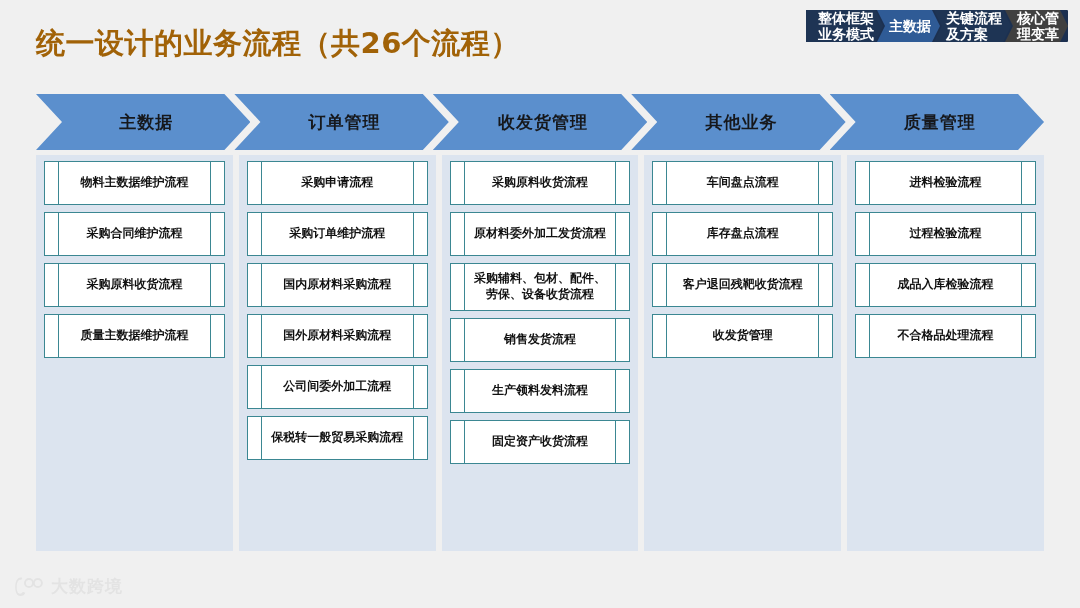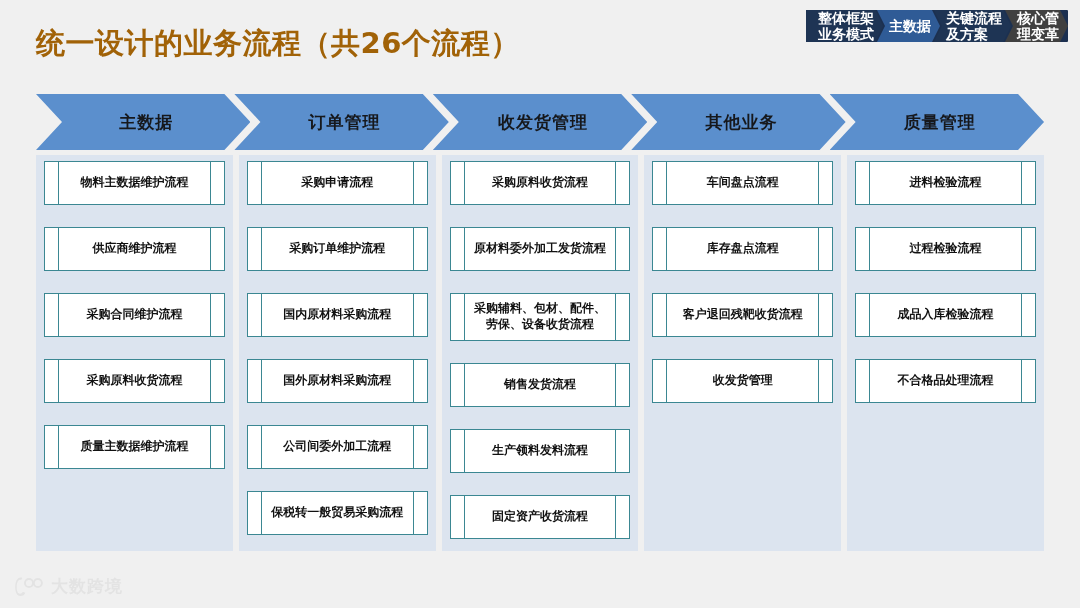--- a/index.html
+++ b/index.html
@@ -106,21 +106,21 @@
     display: flex;
     gap: 6px;
   }
   .col-panel {
     flex: 1 1 0;
     background: #dce4ef;
     padding: 6px 8px;
     box-sizing: border-box;
     display: flex;
     flex-direction: column;
-    gap: 22px;
+    gap: 7px;
   }
   .proc-box {
     position: relative;
     background: #ffffff;
     border: 1px solid #3b8792;
     height: 44px;
     box-sizing: border-box;
     display: flex;
     align-items: center;
     justify-content: center;
@@ -205,23 +205,20 @@
         <span class="label">质量管理</span>
       </div>
     </div>
 
   <div id="columns">
       <div class="col-panel">
         <div class="proc-box">
           <span class="proc-label">物料主数据维护流程</span>
         </div>
         <div class="proc-box">
-          <span class="proc-label">供应商维护流程</span>
-        </div>
-        <div class="proc-box">
           <span class="proc-label">采购合同维护流程</span>
         </div>
         <div class="proc-box">
           <span class="proc-label">采购原料收货流程</span>
         </div>
         <div class="proc-box">
           <span class="proc-label">质量主数据维护流程</span>
         </div>
       </div>
       <div class="col-panel">

